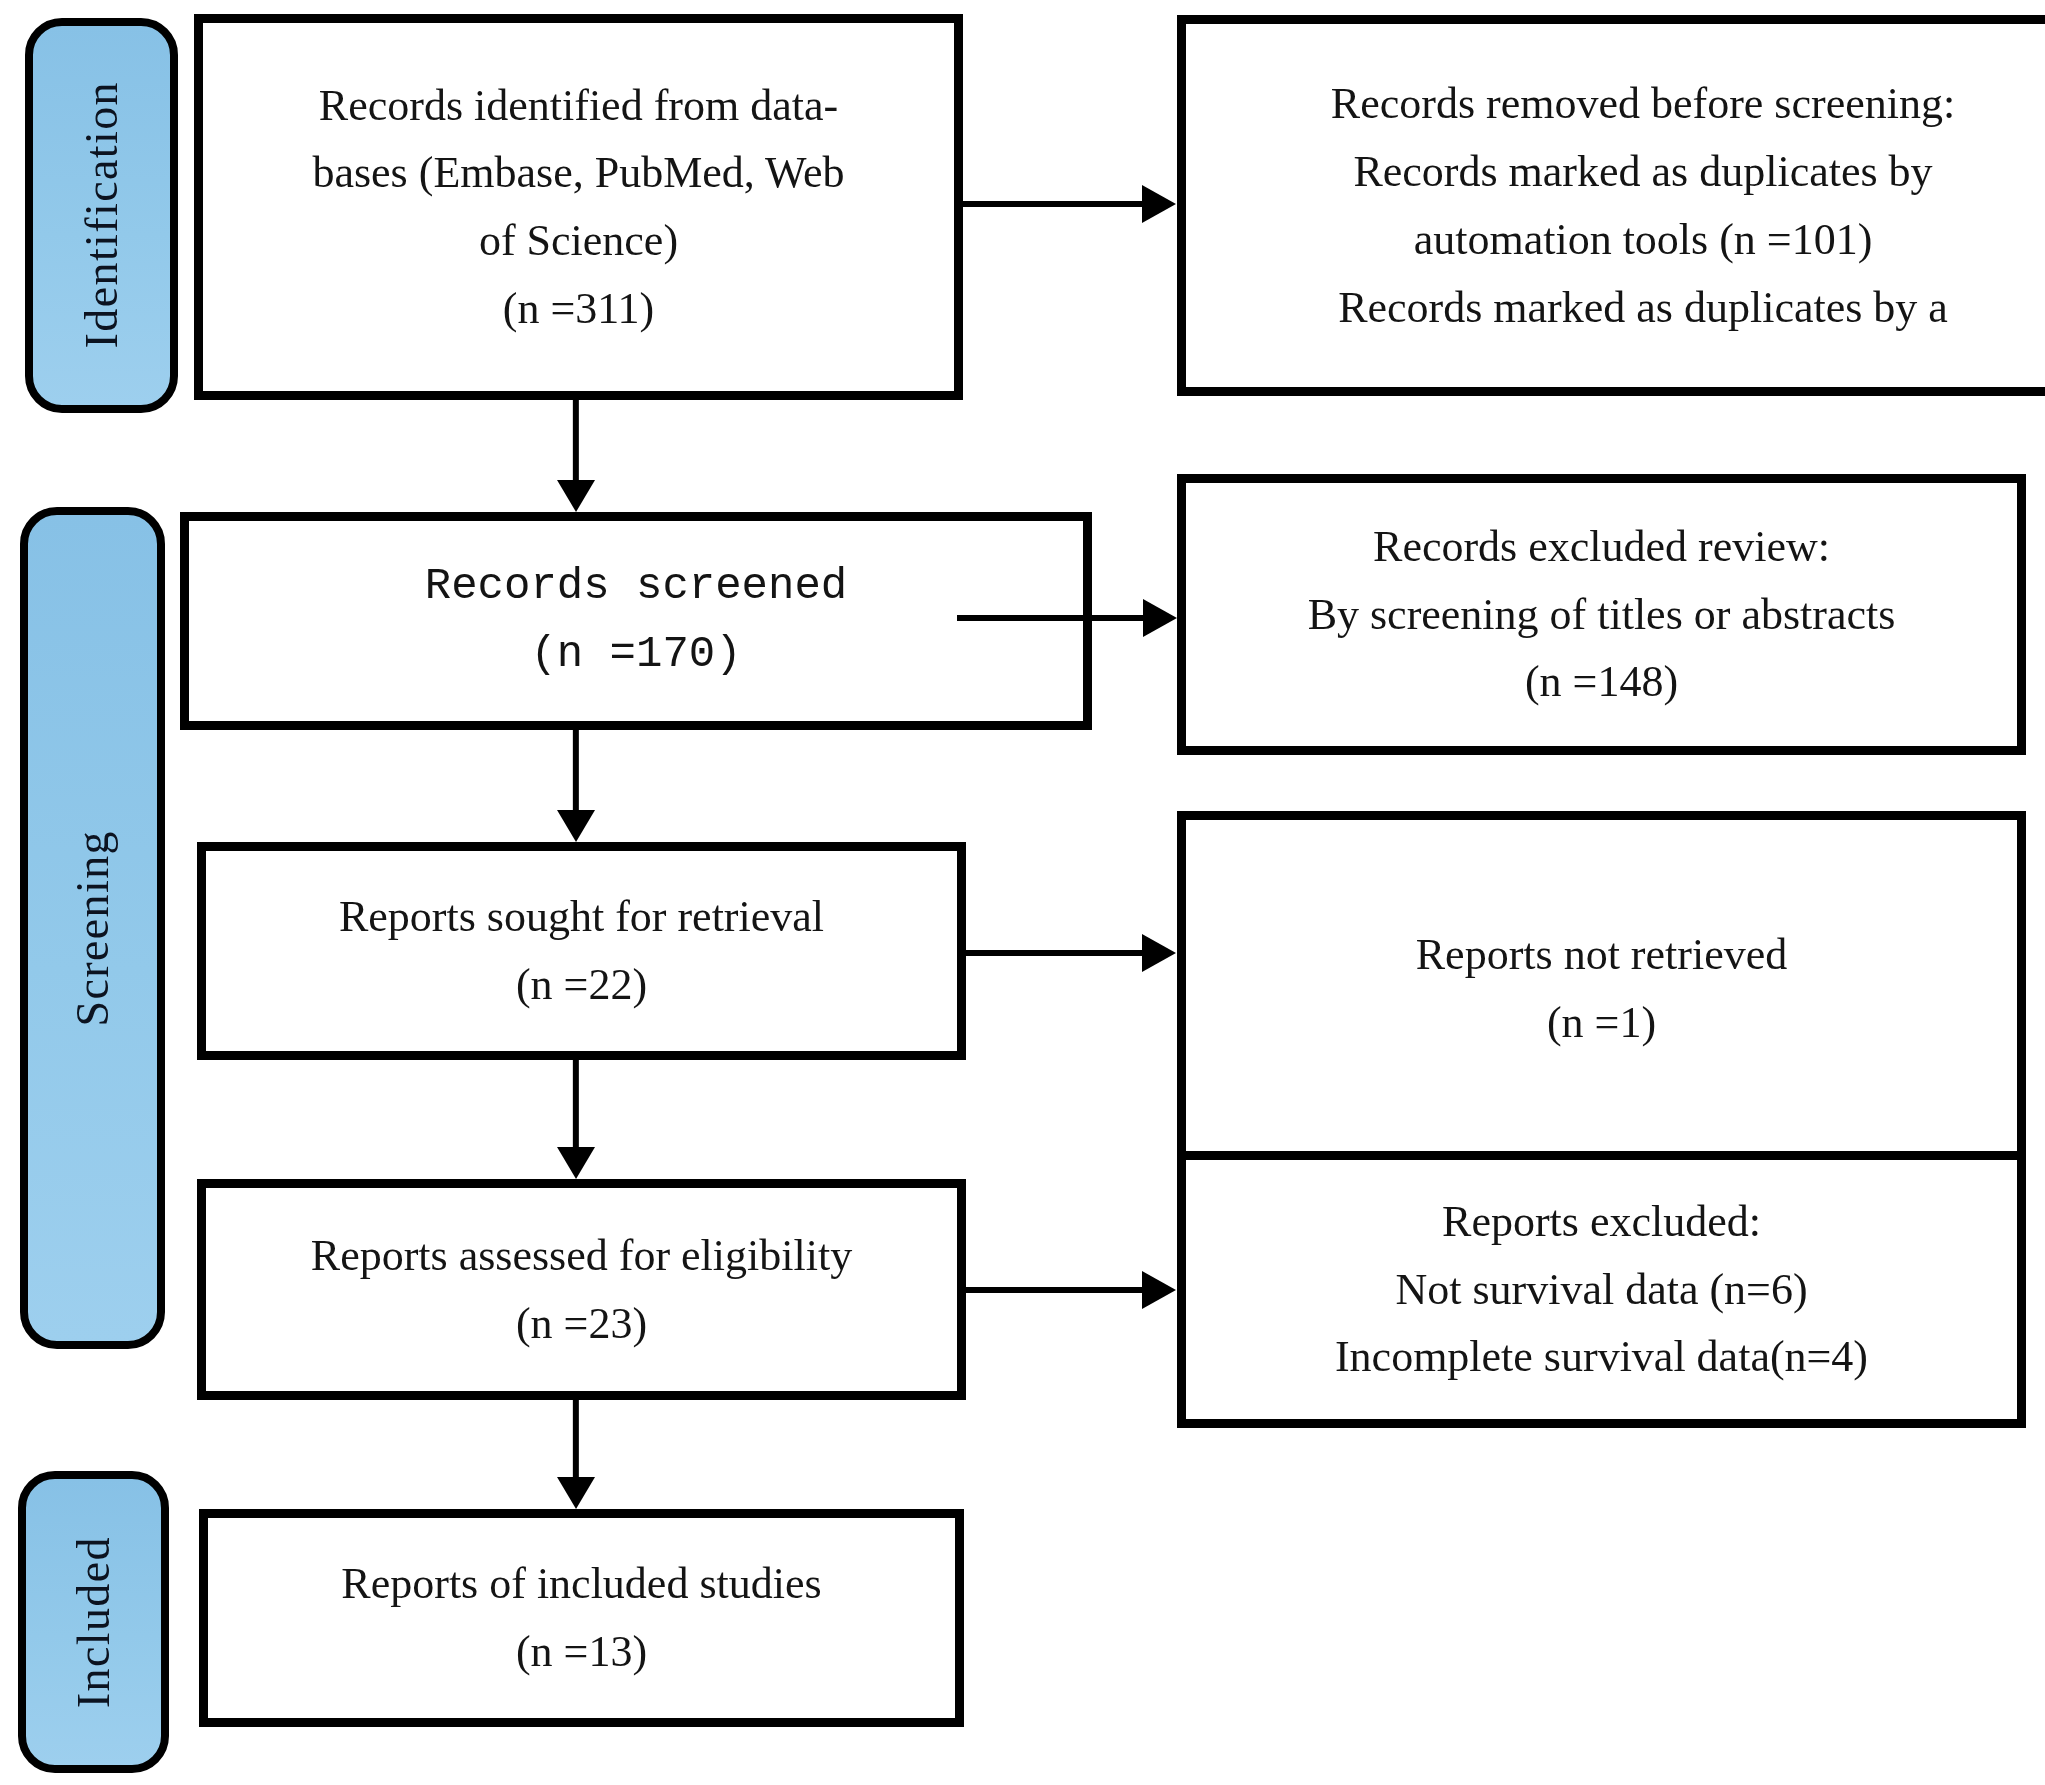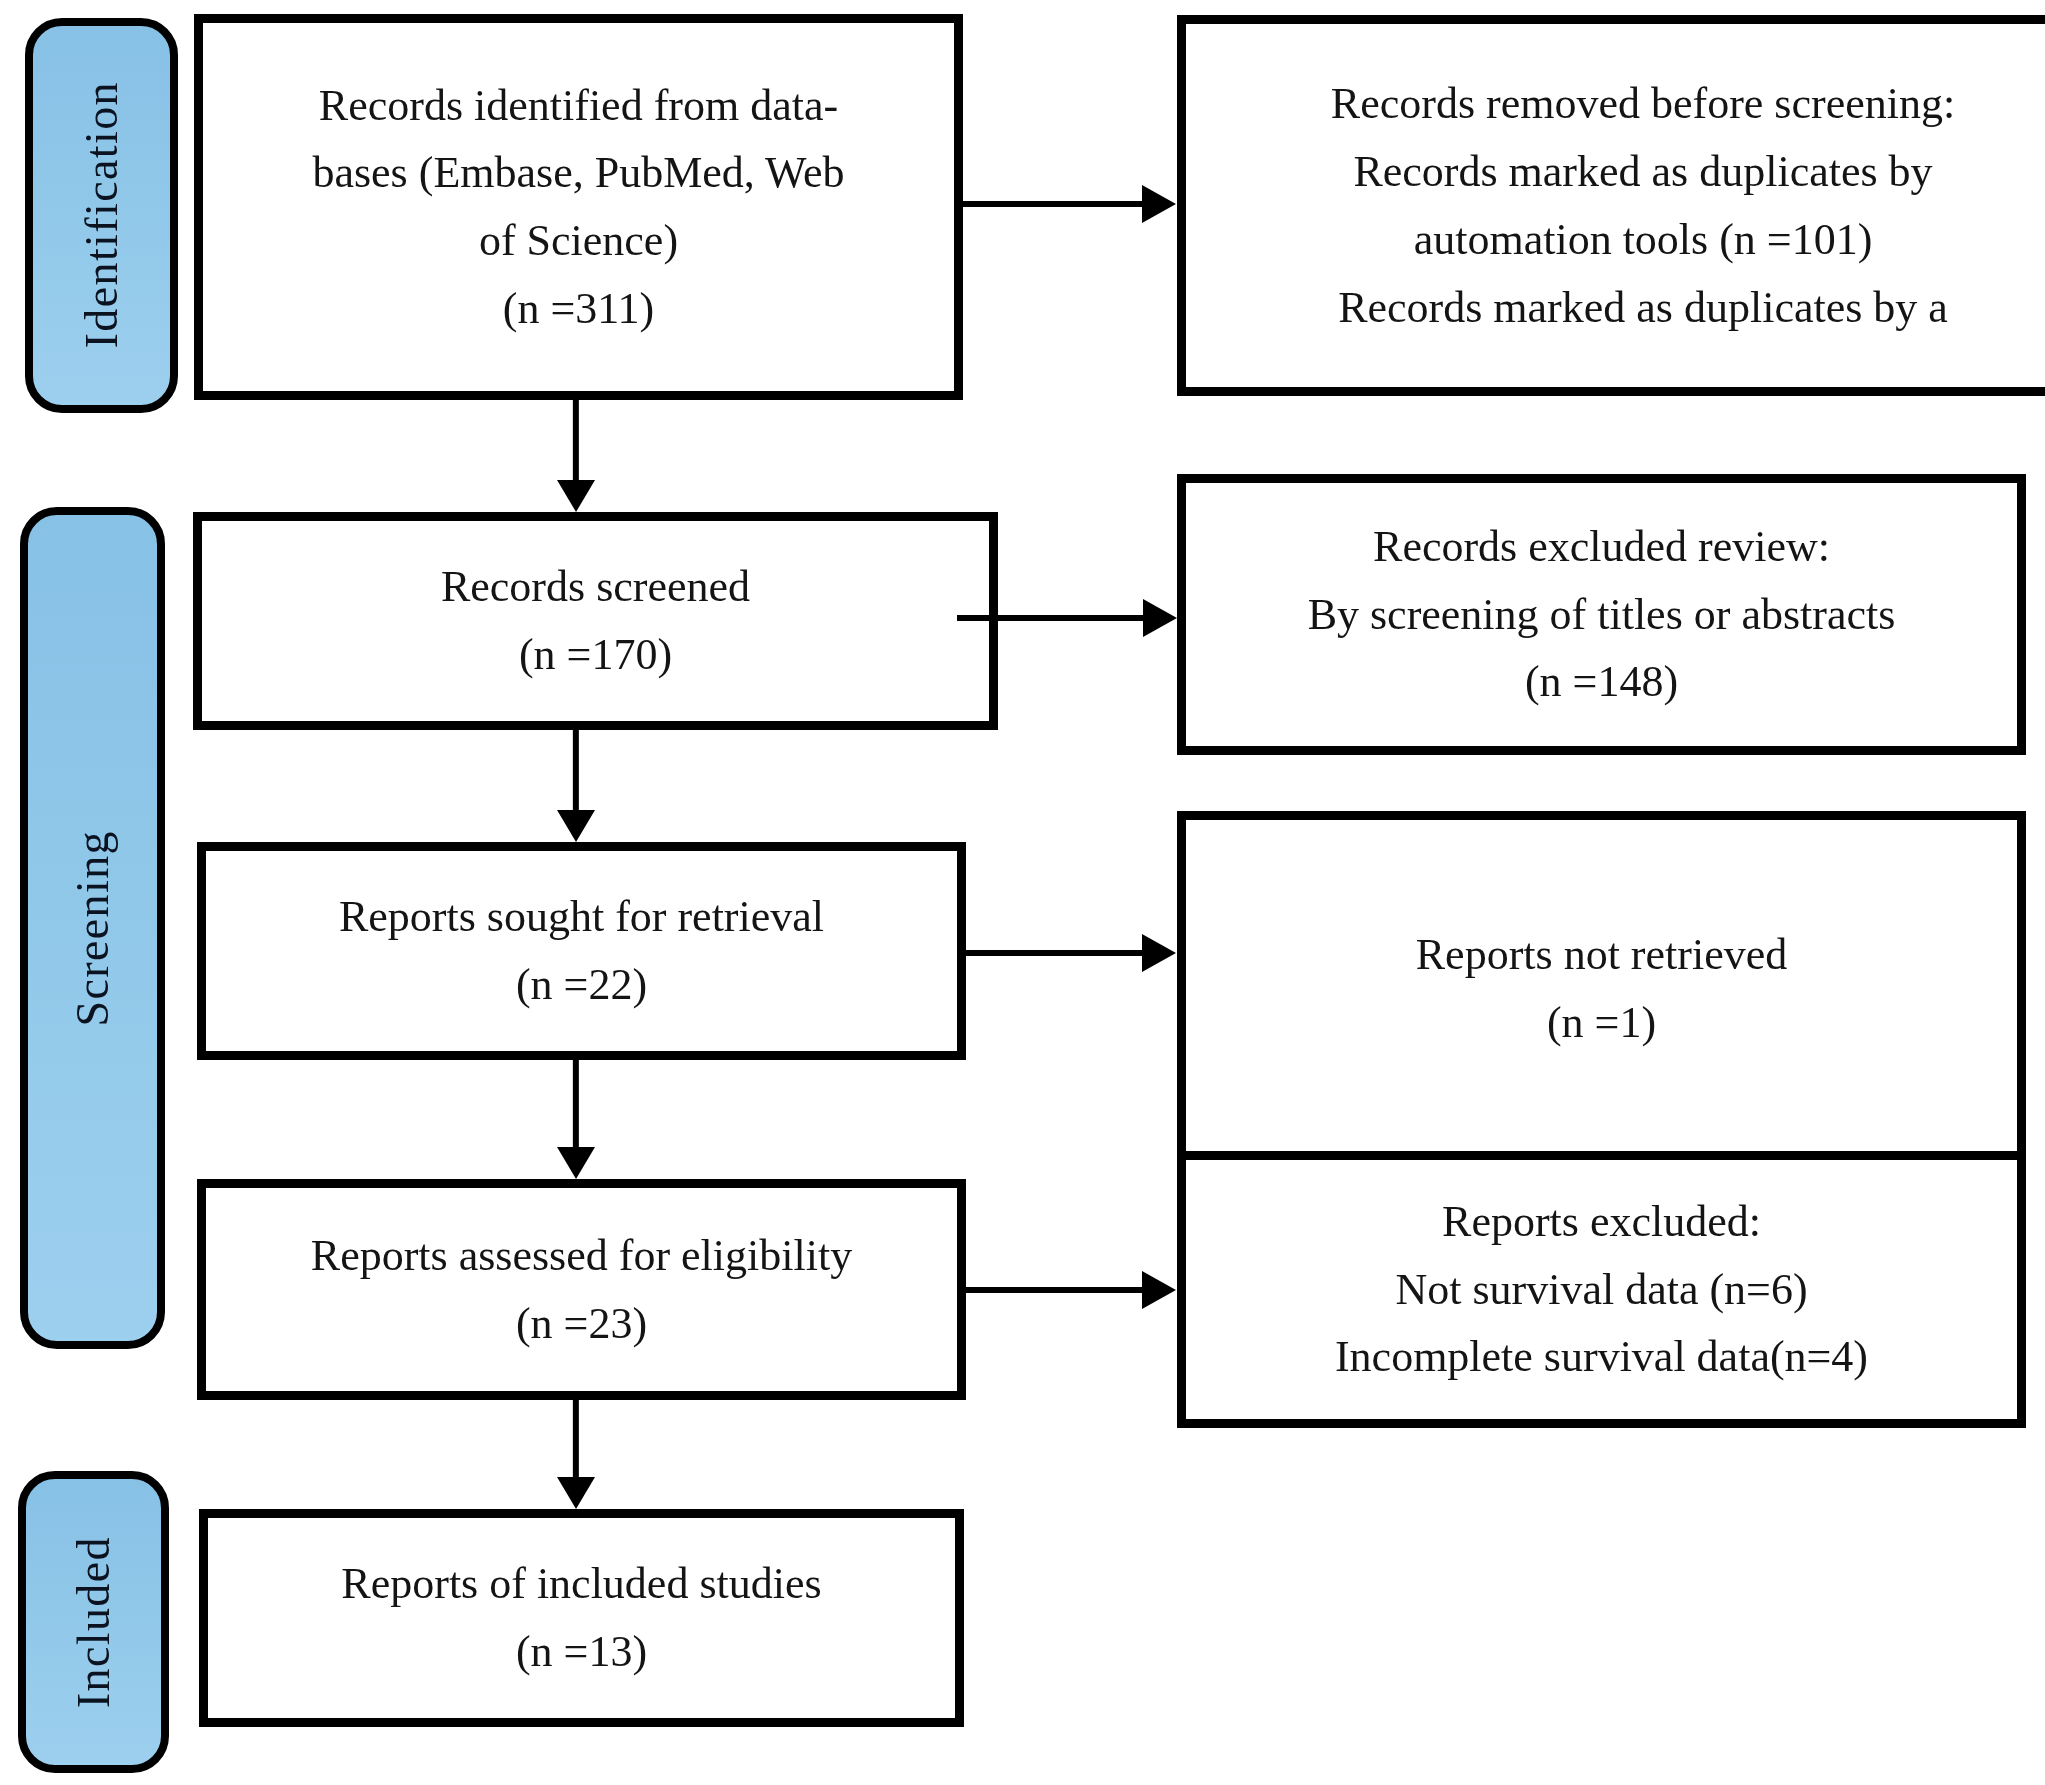--- a/index.html
+++ b/index.html
@@ -98,21 +98,21 @@
     <span class="vtext">Included</span>
   </div>
 
   <div class="box" style="left:194px; top:14px; width:769px; height:386px;">
     <div class="ln">Records identified from data-</div>
     <div class="ln">bases (Embase, PubMed, Web</div>
     <div class="ln">of Science)</div>
     <div class="ln">(n =311)</div>
   </div>
 
-  <div class="box" style="left:193px; top:512px; width:805px; height:218px;">
+  <div class="box" style="left:180px; top:512px; width:912px; height:218px;font-family:Liberation Mono, monospace;">
     <div class="ln">Records screened</div>
     <div class="ln">(n =170)</div>
   </div>
 
   <div class="box" style="left:197px; top:842px; width:769px; height:218px;">
     <div class="ln">Reports sought for retrieval</div>
     <div class="ln">(n =22)</div>
   </div>
 
   <div class="box" style="left:197px; top:1179px; width:769px; height:221px;">

